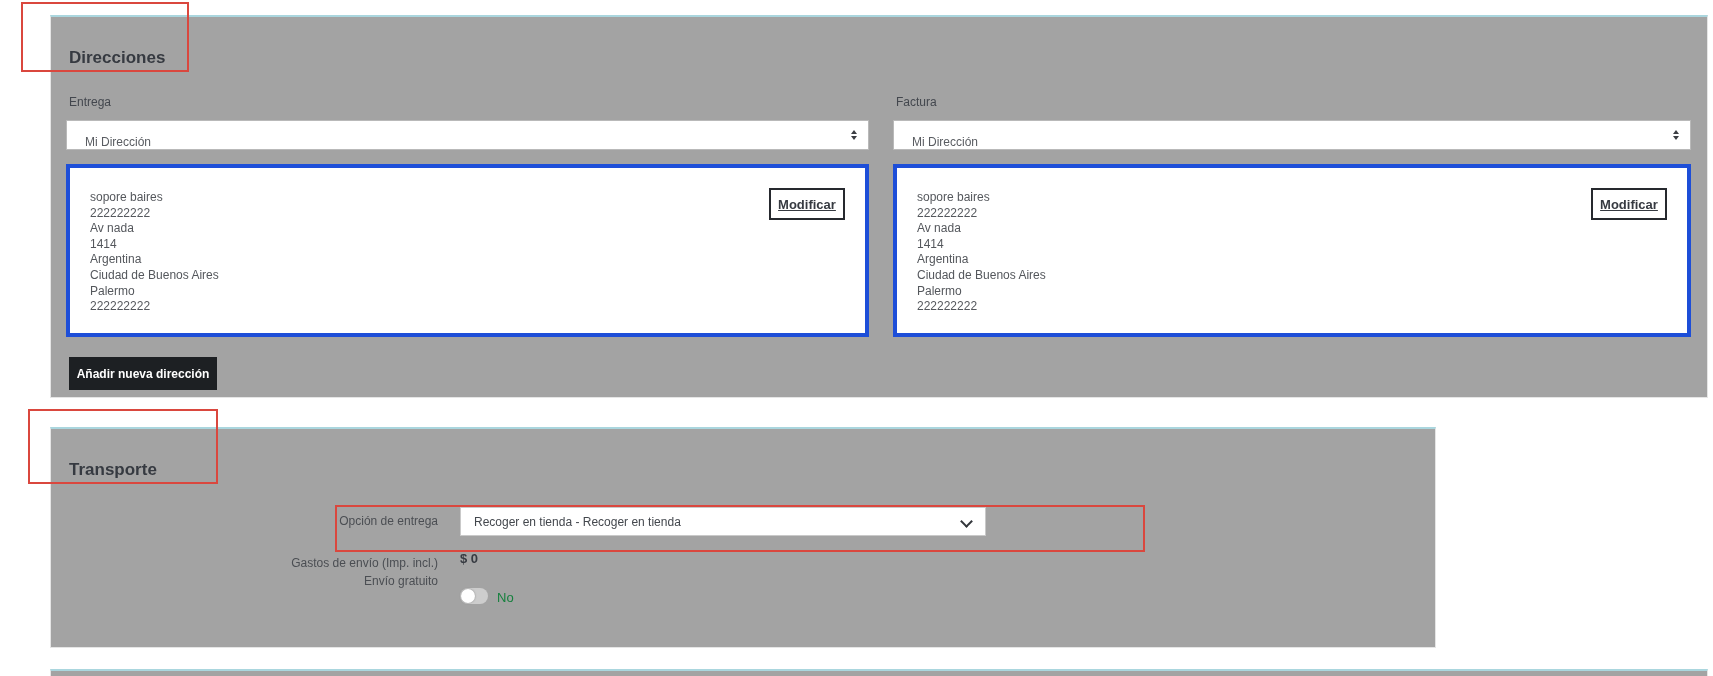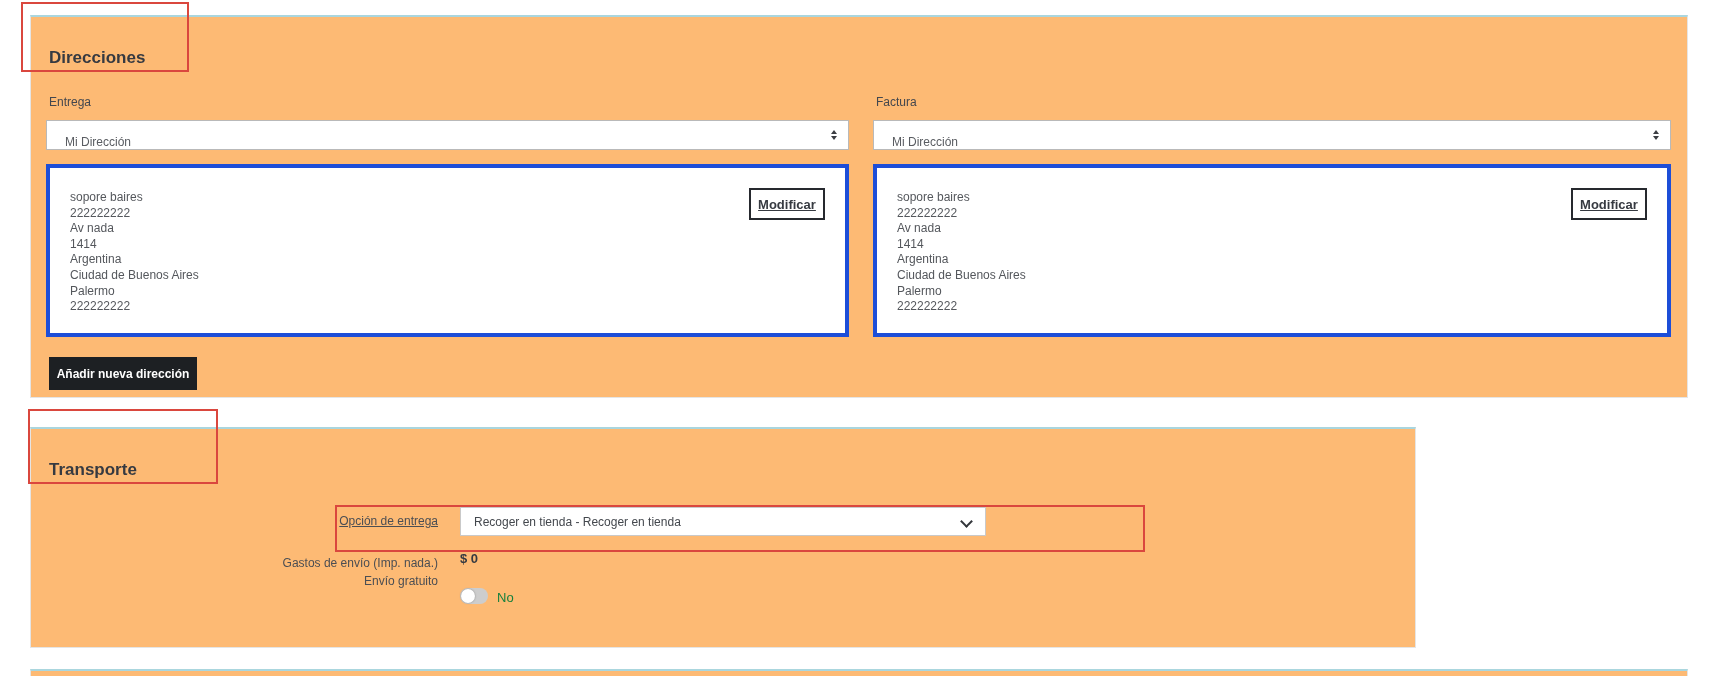--- a/index.html
+++ b/index.html
@@ -1,56 +1,56 @@
 <!DOCTYPE html>
 <html><head>
 <meta charset="utf-8">
 <style>
   html,body{margin:0;padding:0;background:#ffffff;}
   .stage{position:relative;width:1713px;height:676px;overflow:hidden;
          font-family:"Liberation Sans",sans-serif;background:#ffffff;color:#363a41;}
 
   
-  .panel{position:absolute;background:#fdba74;border:1px solid #e5e5e5;border-top:2px solid #aad6de;
-         box-sizing:border-box;}
+  .panel{position:absolute;background:#a3a3a3;border:1px solid #e5e5e5;border-top:2px solid #aad6de;
+         box-sizing:border-box;margin-left:20px;}
   .panel-addresses{left:30px;top:15px;width:1658px;height:383px;}
   .panel-shipping {left:30px;top:427px;width:1386px;height:221px;}
   .panel-stub     {left:30px;top:669px;width:1658px;height:8px;border-bottom:none;}
 
   .panel-title{position:absolute;left:18px;top:17px;font-size:17px;font-weight:bold;color:#363a41;}
 
   
   .annot{position:absolute;border:2px solid #da473e;box-sizing:border-box;pointer-events:none;z-index:9;background:transparent;}
   .annot-1{left:21px;top:2px;width:168px;height:70px;}
   .annot-2{left:28px;top:409px;width:190px;height:75px;}
   .annot-3{left:335px;top:505px;width:810px;height:47px;}
 
   
   .col-label{position:absolute;top:78px;font-size:12px;color:#43474e;}
   .col-label.left{left:18px;} .col-label.right{left:845px;}
 
   .select-box{position:absolute;top:103px;height:30px;box-sizing:border-box;border:1px solid #b9b9b9;
-              background:#fff;display:flex;align-items:flex-start;font-size:12px;color:#595c61;
-              padding:14px 26px 0 18px;cursor:pointer;}
+              background:#fff;display:flex;align-items:flex-end;font-size:12px;color:#595c61;
+              padding:4px 26px 0 18px;cursor:pointer;}
   .select-box.left{left:15px;width:803px;} .select-box.right{left:842px;width:798px;}
   .updown{position:absolute;right:11px;top:50%;transform:translateY(-50%);display:flex;flex-direction:column;gap:2px;}
   .updown .up{width:0;height:0;border-left:3.5px solid transparent;border-right:3.5px solid transparent;border-bottom:4px solid #3a3d42;}
   .updown .dn{width:0;height:0;border-left:3.5px solid transparent;border-right:3.5px solid transparent;border-top:4px solid #3a3d42;}
 
   .addr-card{position:absolute;top:147px;height:173px;box-sizing:border-box;border:4px solid #1d4ed8;background:#fff;}
   .addr-card.left{left:15px;width:803px;} .addr-card.right{left:842px;width:798px;}
   .addr-lines{position:absolute;left:20px;top:22px;font-size:12px;color:#54575c;line-height:15.6px;}
   .btn-modify{position:absolute;right:20px;top:20px;width:76px;height:32px;box-sizing:border-box;
               background:#fff;border:2px solid #26292e;font-family:inherit;font-size:13px;font-weight:bold;color:#363a41;cursor:pointer;text-decoration:underline;}
   .btn-add{position:absolute;left:18px;top:340px;width:148px;height:33px;box-sizing:border-box;
            background:#1d2023;color:#ffffff;border:none;font-family:inherit;font-size:12px;font-weight:bold;cursor:pointer;}
 
   
   .ship-label{position:absolute;font-size:12px;color:#4b4e53;text-align:right;width:198px;left:240px;}
-  .lbl-option{top:514px;text-decoration:underline;} .lbl-cost{top:556px;} .lbl-free{top:574px;text-align:right;}
+  .lbl-option{top:514px;} .lbl-cost{top:556px;} .lbl-free{top:574px;text-align:right;}
 
   .ship-select{position:absolute;left:460px;top:507px;width:526px;height:29px;box-sizing:border-box;
                border:1px solid #c9c9c9;background:#fff;display:flex;align-items:center;
                font-size:12px;color:#43474d;padding:0 30px 0 13px;cursor:pointer;}
   .chevron{position:absolute;right:14px;top:9px;width:7px;height:7px;border-right:2px solid #33363b;
            border-bottom:2px solid #33363b;transform:rotate(45deg);}
 
   .ship-cost{position:absolute;left:460px;top:551px;font-size:13px;font-weight:bold;color:#363a41;}
 
   .toggle{position:absolute;left:460px;top:588px;width:28px;height:16px;border-radius:8px;background:#cdcdcd;cursor:pointer;}
@@ -119,21 +119,21 @@
   <section class="panel panel-shipping">
     <h2 class="panel-title">Transporte</h2>
   </section>
 
   <div class="ship-label lbl-option">Opción de entrega</div>
   <div class="ship-select">
     <span>Recoger en tienda - Recoger en tienda</span>
     <span class="chevron"></span>
   </div>
 
-  <div class="ship-label lbl-cost">Gastos de envío (Imp. nada.)</div>
+  <div class="ship-label lbl-cost">Gastos de envío (Imp. incl.)</div>
   <div class="ship-cost">$ 0</div>
 
   <div class="ship-label lbl-free">Envío gratuito</div>
   <div class="toggle">
       <span class="knob"></span>
     </div>
   <div class="toggle-state">No</div>
 
   <section class="panel panel-stub"></section>
 

